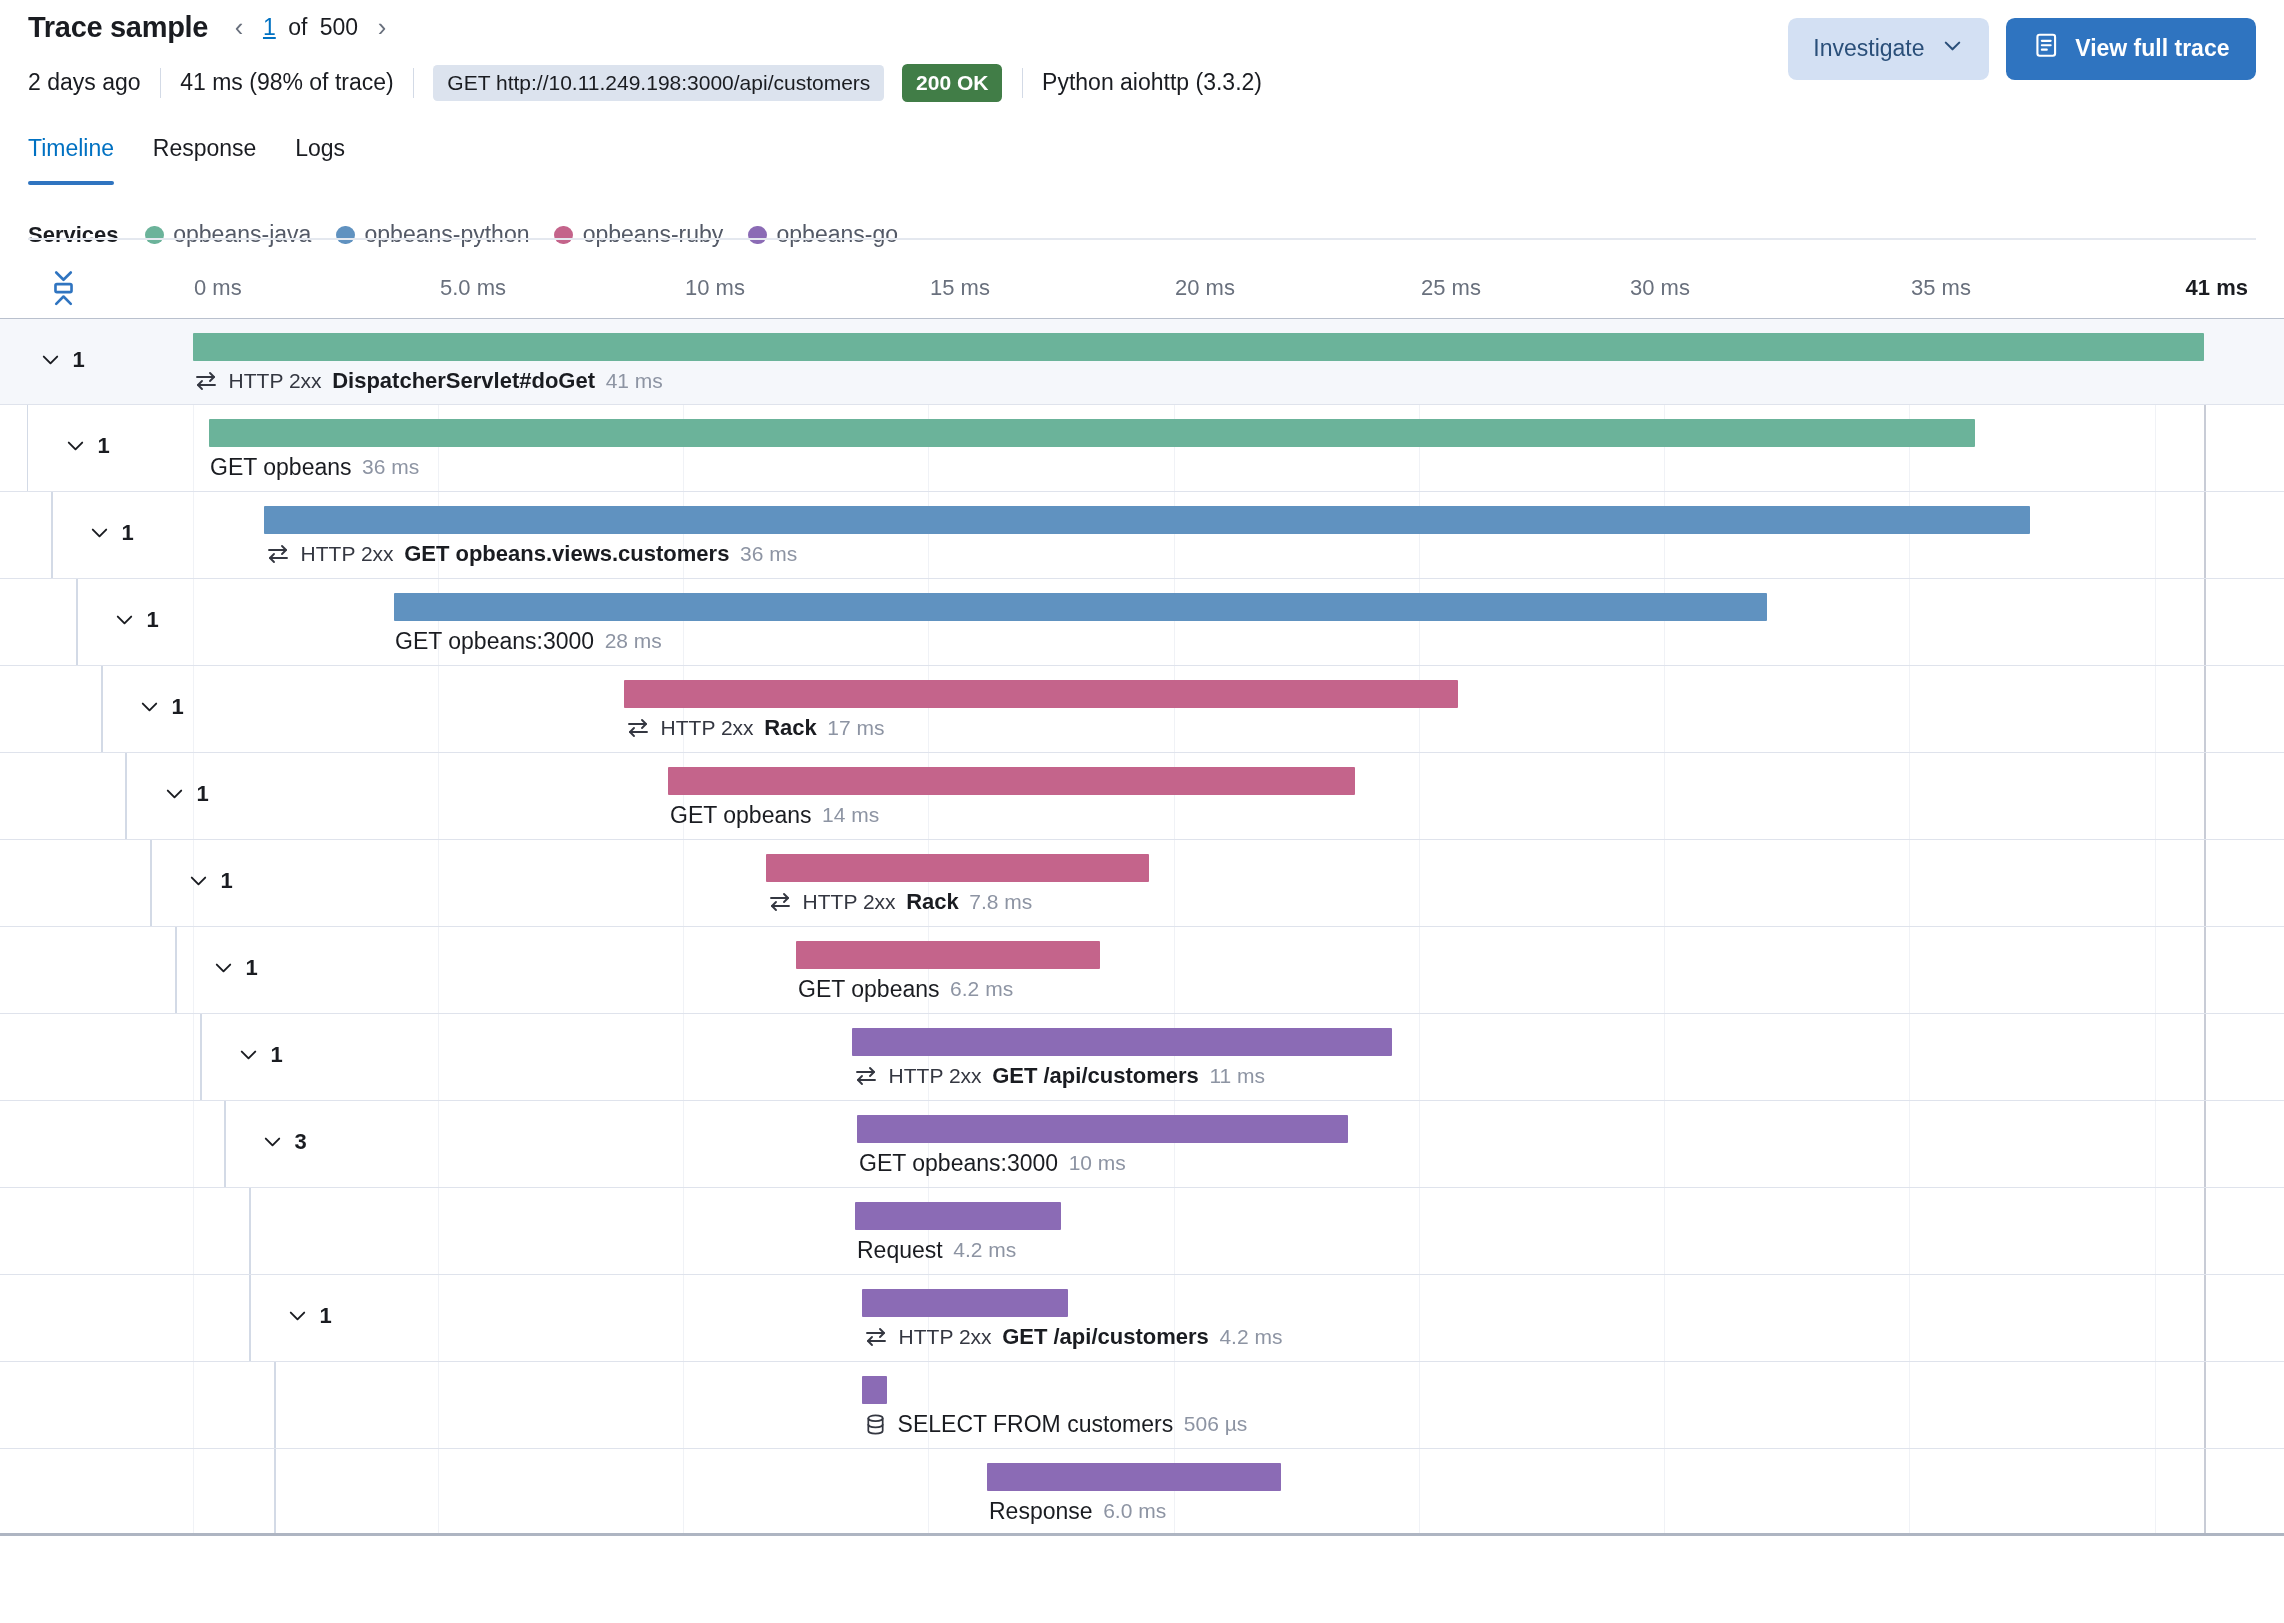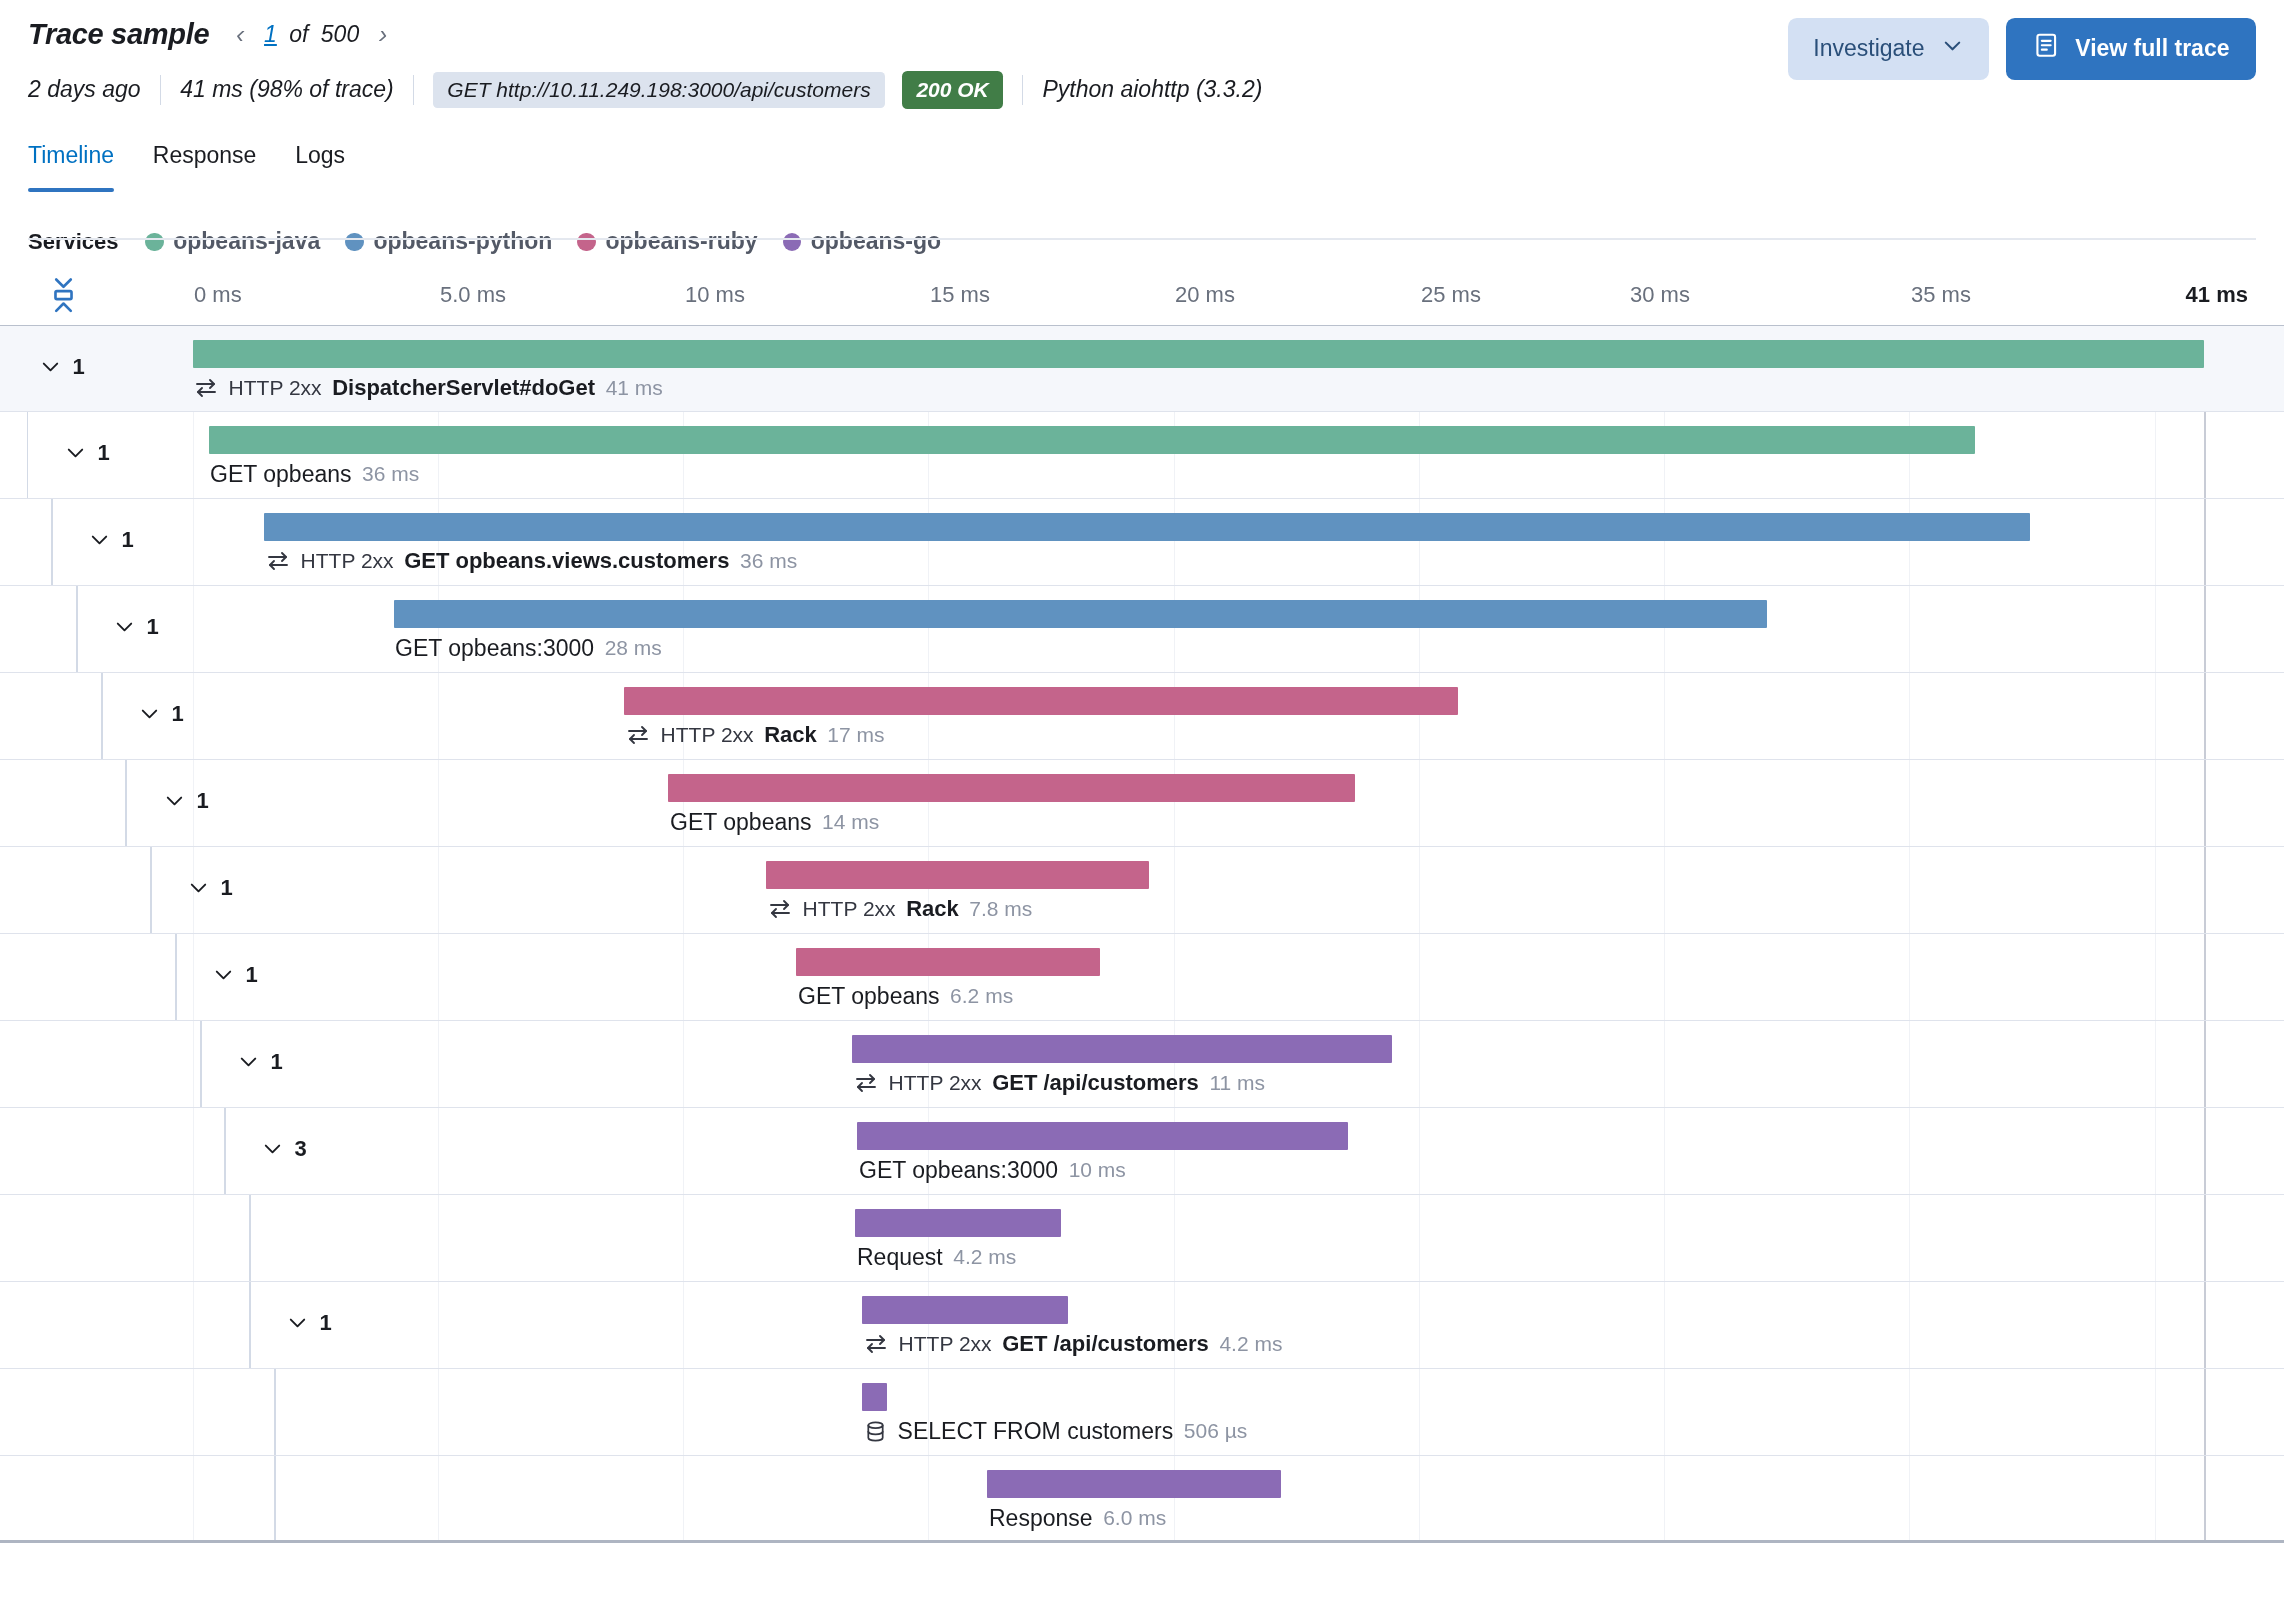--- a/index.html
+++ b/index.html
@@ -7,21 +7,21 @@
     margin: 0; padding: 0;
     width: 2284px; height: 1623px;
     background: #ffffff;
     font-family: "Liberation Sans", sans-serif;
     color: #343741;
     overflow: hidden;
   }
   .page { position: relative; width: 2284px; height: 1623px; }
 
   
-  .header { padding: 9px 28px 0 28px; font-style: italic; }
+  .header { padding: 2px 28px 0 28px; }
   .title-row { display: flex; align-items: center; height: 51px; }
   .page-title {
     font-size: 29px; font-weight: bold; color: #1a1c21;
     letter-spacing: -0.3px;
   }
   .pager { display: flex; align-items: center; gap: 12.4px; margin-left: 19.4px; font-size: 23px; }
   .chev-btn {
     width: 23px; height: 30px; display: flex; align-items: center; justify-content: center;
     color: #69707d; font-size: 25.6px; line-height: 1; font-weight: 300;
   }
@@ -200,21 +200,21 @@
 
   <div class="tabs" id="tabbar">
       <div class="tab active"><span>Timeline</span></div>
       <div class="tab"><span>Response</span></div>
       <div class="tab"><span>Logs</span></div>
     </div>
   <div class="tabs-underline"></div>
 
   <div class="services">
     <span class="services-label">Services</span>
-    <div id="legend" style="display:flex;font-weight:bold;">
+    <div id="legend" style="display:flex;">
         <div class="legend-item">
           <span class="legend-dot" style="background: rgb(107, 179, 154);"></span>
           <span class="legend-text">opbeans-java</span>
         </div>
         <div class="legend-item">
           <span class="legend-dot" style="background: rgb(96, 146, 192);"></span>
           <span class="legend-text">opbeans-python</span>
         </div>
         <div class="legend-item">
           <span class="legend-dot" style="background: rgb(196, 100, 139);"></span>

